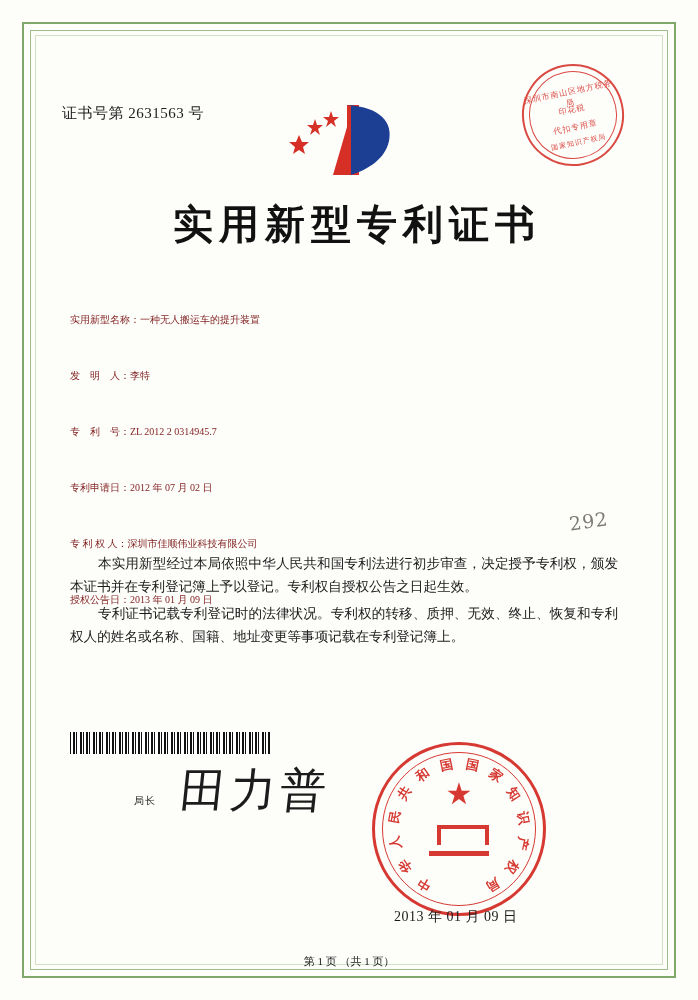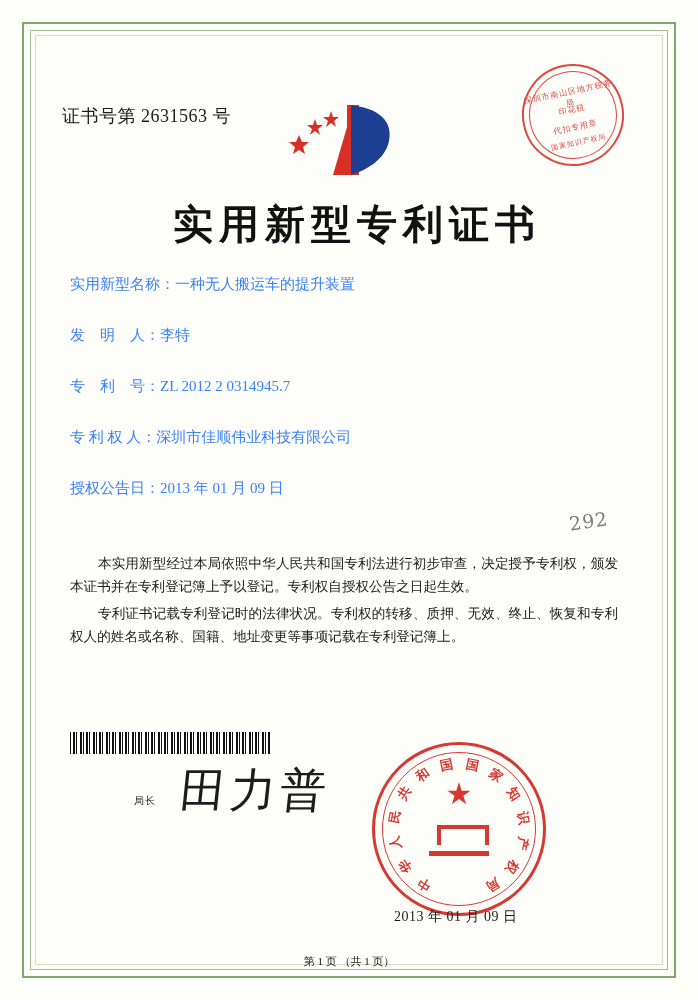--- a/index.html
+++ b/index.html
@@ -57,21 +57,21 @@
     top: 42px;
     right: 42px;
     bottom: 42px;
   }
 
   
   .cert-no {
     position: absolute;
     left: 20px;
     top: 62px;
-    font-size: 18px;
+    font-size: 15px;
     letter-spacing: 0.5px;
     color: #1b1b1b;
     text-align: center;
   }
 
   
   .top-seal {
     position: absolute;
     right: 32px;
     top: 22px;
@@ -128,25 +128,26 @@
   }
 
   
   .fields {
     position: absolute;
     left: 28px;
     right: 28px;
     top: 232px;
   }
   .field-row {
-    font-size: 15px;
+    font-size: 10px;
     line-height: 20px;
     margin-bottom: 31px;
-    color: #3b82f6;
+    color: #7f1d1d;
     white-space: nowrap;
+    margin-top: 36px;
   }
   .field-label {
     display: inline-block;
   }
   .field-value {
     display: inline-block;
   }
 
   
   .paragraphs {
@@ -331,20 +332,23 @@
 
     <div class="fields">
       <div class="field-row">
         <span class="field-label">实用新型名称：</span><span class="field-value">一种无人搬运车的提升装置</span>
       </div>
       <div class="field-row">
         <span class="field-label">发　明　人：</span><span class="field-value">李特</span>
       </div>
       <div class="field-row">
         <span class="field-label">专　利　号：</span><span class="field-value">ZL 2012 2 0314945.7</span>
+      </div>
+      <div class="field-row">
+        <span class="field-label">专利申请日：</span><span class="field-value">2012 年 07 月 02 日</span>
       </div>
       <div class="field-row">
         <span class="field-label">专 利 权 人：</span><span class="field-value">深圳市佳顺伟业科技有限公司</span>
       </div>
       <div class="field-row">
         <span class="field-label">授权公告日：</span><span class="field-value">2013 年 01 月 09 日</span>
       </div>
     </div>
 
     <div class="pencil-note">292</div>

